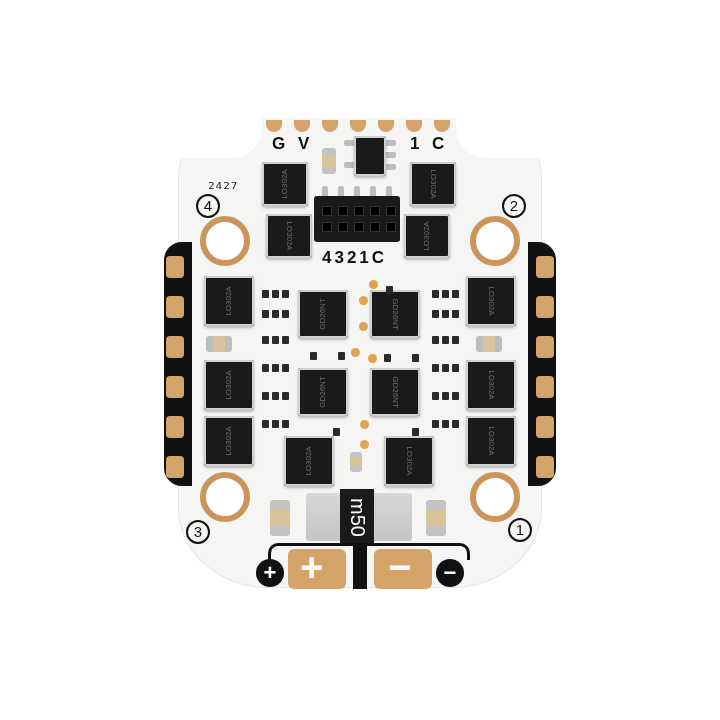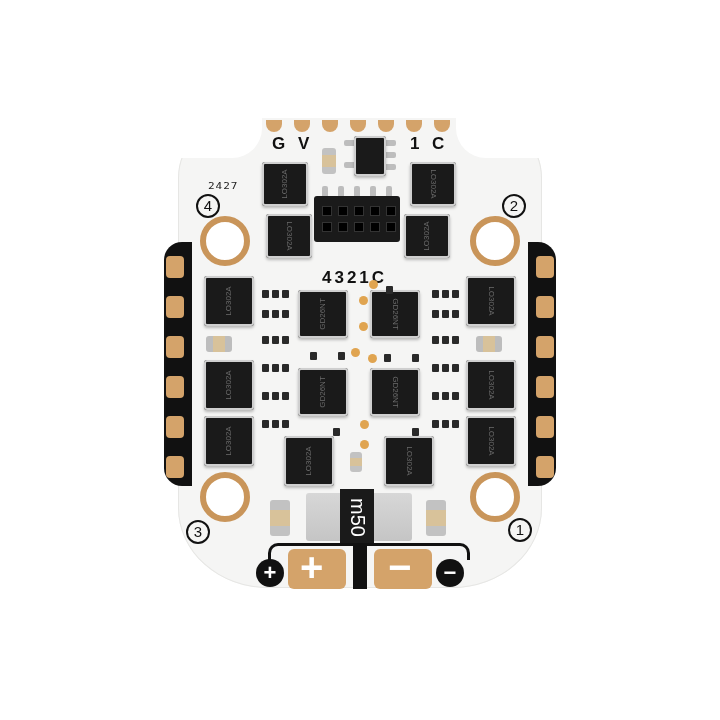--- a/index.html
+++ b/index.html
@@ -94,21 +94,21 @@
   <div class="conn-hole" style="left:24px;top:10px"></div>
   <div class="conn-hole" style="left:40px;top:10px"></div>
   <div class="conn-hole" style="left:56px;top:10px"></div>
   <div class="conn-hole" style="left:72px;top:10px"></div>
   <div class="conn-hole" style="left:8px;top:26px"></div>
   <div class="conn-hole" style="left:24px;top:26px"></div>
   <div class="conn-hole" style="left:40px;top:26px"></div>
   <div class="conn-hole" style="left:56px;top:26px"></div>
   <div class="conn-hole" style="left:72px;top:26px"></div>
 </div>
-<div class="lbl" style="left:322px;top:268px;letter-spacing:3px">4321C</div>
+<div class="lbl" style="left:322px;top:248px;letter-spacing:3px">4321C</div>
 
 <div class="hole" style="left:200px;top:216px"></div>
 <div class="hole" style="left:470px;top:216px"></div>
 <div class="hole" style="left:200px;top:472px"></div>
 <div class="hole" style="left:470px;top:472px"></div>
 <div class="circnum" style="left:196px;top:194px">4</div>
 <div class="circnum" style="left:502px;top:194px">2</div>
 <div class="circnum" style="left:186px;top:520px">3</div>
 <div class="circnum" style="left:508px;top:518px">1</div>
 

